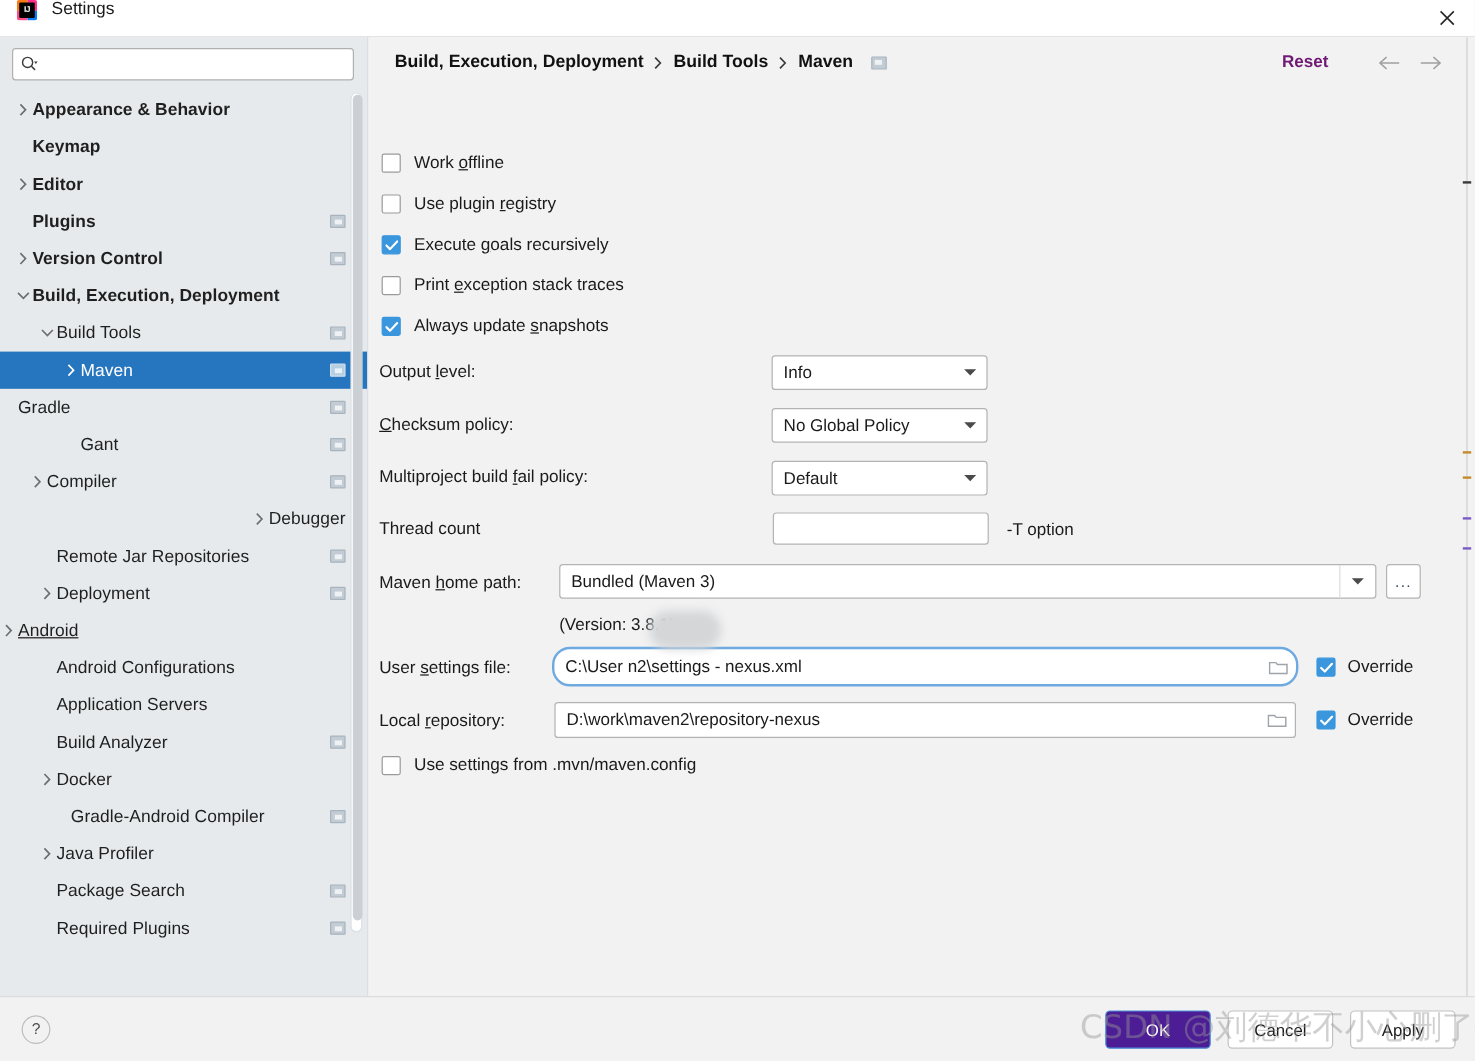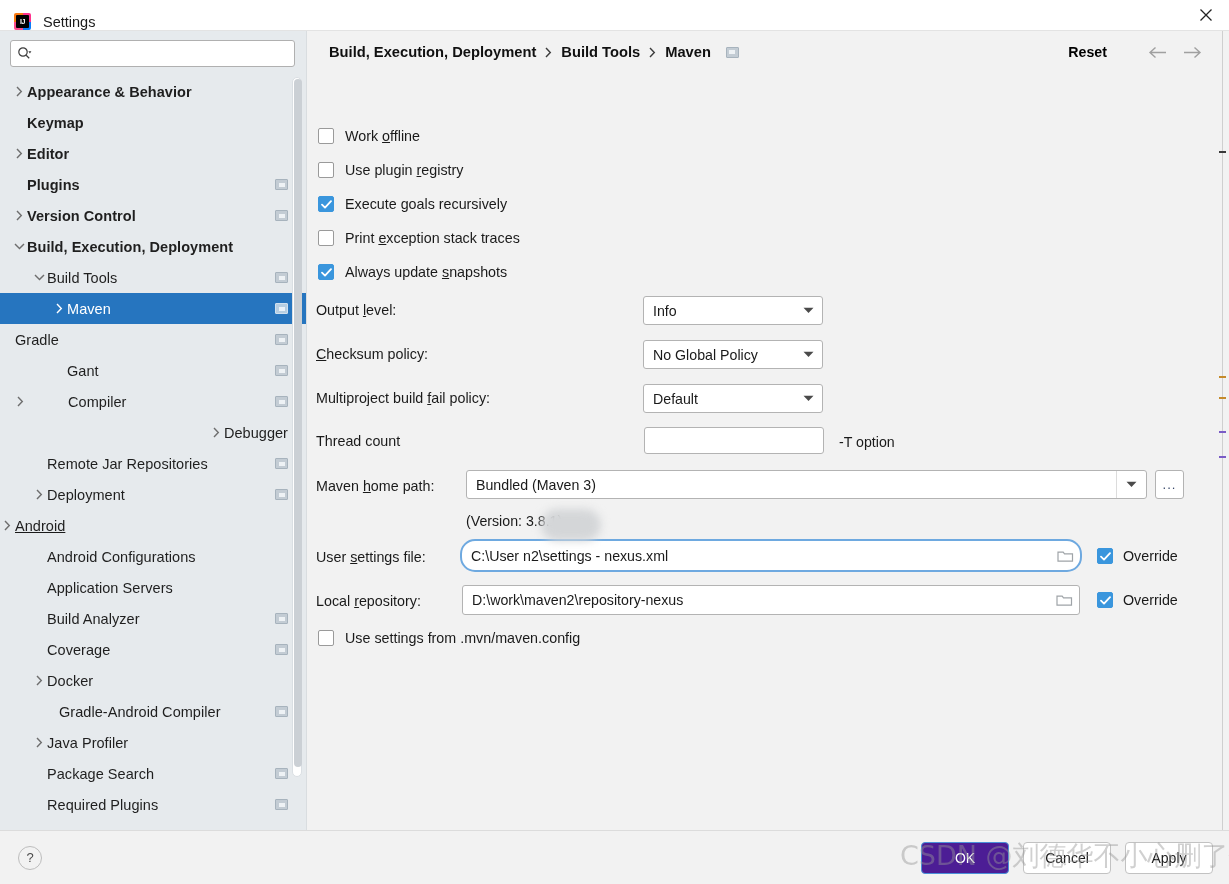--- a/index.html
+++ b/index.html
@@ -18,21 +18,21 @@
     position: relative;
     width: 1229px; height: 884px;
     background: #f2f2f2;
     display: flex; flex-direction: column;
   }
 
   
   #titlebar {
     height: 31px; min-height: 31px;
     background: #ffffff;
-    display: flex; align-items: flex-end;
+    display: flex; align-items: flex-start;
     border-bottom: 1px solid #e3e3e3;
     position: relative;
   }
   #app-logo {
     width: 17px; height: 17px; margin-left: 14px; margin-right: 12px;
     position: relative; flex: none;
     border-radius: 2px; overflow: hidden;
   }
   #app-logo .q { position: absolute; width: 50%; height: 50%; }
   #app-logo .q1 { left: 0; top: 0; background: #f97a12; }
@@ -152,21 +152,21 @@
     margin-left: 15px;
     width: 13px; height: 11px;
     border: 1px solid #a7b3bd; background: #c3ccd4; border-radius: 1px;
     display: flex; align-items: center; justify-content: center;
   }
   #crumb-badge i { display:block; width:6px; height:4px; background:#eef2f5; }
   #crumb-right {
     margin-left: auto; display: flex; align-items: center; gap: 0px;
   }
   #reset-link {
-    color: #000000; font-weight: bold; font-size: 14.2px;
+    color: #701a75; font-weight: bold; font-size: 14.2px;
     cursor: pointer; margin-right: 34px;
   }
   .navarrow { width: 34px; display: flex; align-items: center; justify-content: center; cursor: pointer; }
 
   
   #form { position: absolute; left: 0; top: 42px; right: 0; bottom: 0; }
 
   .chk-row {
     position: absolute; display: flex; align-items: center; cursor: pointer;
   }
@@ -391,21 +391,21 @@
               <i></i>
             </span>
           </div>
           <div class="tree-row" style="padding-left: 52px;">
             <span class="arrow"></span>
             <span class="tree-label">Gant</span>
             <span class="badge">
               <i></i>
             </span>
           </div>
-          <div class="tree-row" style="padding-left: 13px; gap: 40px;">
+          <div class="tree-row" style="padding-left: 24px;">
             <span class="arrow">
               <svg width="7" height="11" viewBox="0 0 7 11">
                 <path d="M1 1 L5.3 5.5 L1 10" stroke="#6e6e6e" stroke-width="1.4" fill="none"></path>
               </svg>
             </span>
             <span class="tree-label">Compiler</span>
             <span class="badge">
               <i></i>
             </span>
           </div>
@@ -447,27 +447,20 @@
             <span class="arrow"></span>
             <span class="tree-label">Android Configurations</span>
           </div>
           <div class="tree-row" style="padding-left: 32px;">
             <span class="arrow"></span>
             <span class="tree-label">Application Servers</span>
           </div>
           <div class="tree-row" style="padding-left: 32px;">
             <span class="arrow"></span>
             <span class="tree-label">Build Analyzer</span>
-            <span class="badge">
-              <i></i>
-            </span>
-          </div>
-          <div class="tree-row" style="padding-left: 32px;">
-            <span class="arrow"></span>
-            <span class="tree-label">Coverage</span>
             <span class="badge">
               <i></i>
             </span>
           </div>
           <div class="tree-row" style="padding-left: 32px;">
             <span class="arrow">
               <svg width="7" height="11" viewBox="0 0 7 11">
                 <path d="M1 1 L5.3 5.5 L1 10" stroke="#6e6e6e" stroke-width="1.4" fill="none"></path>
               </svg>
             </span>

